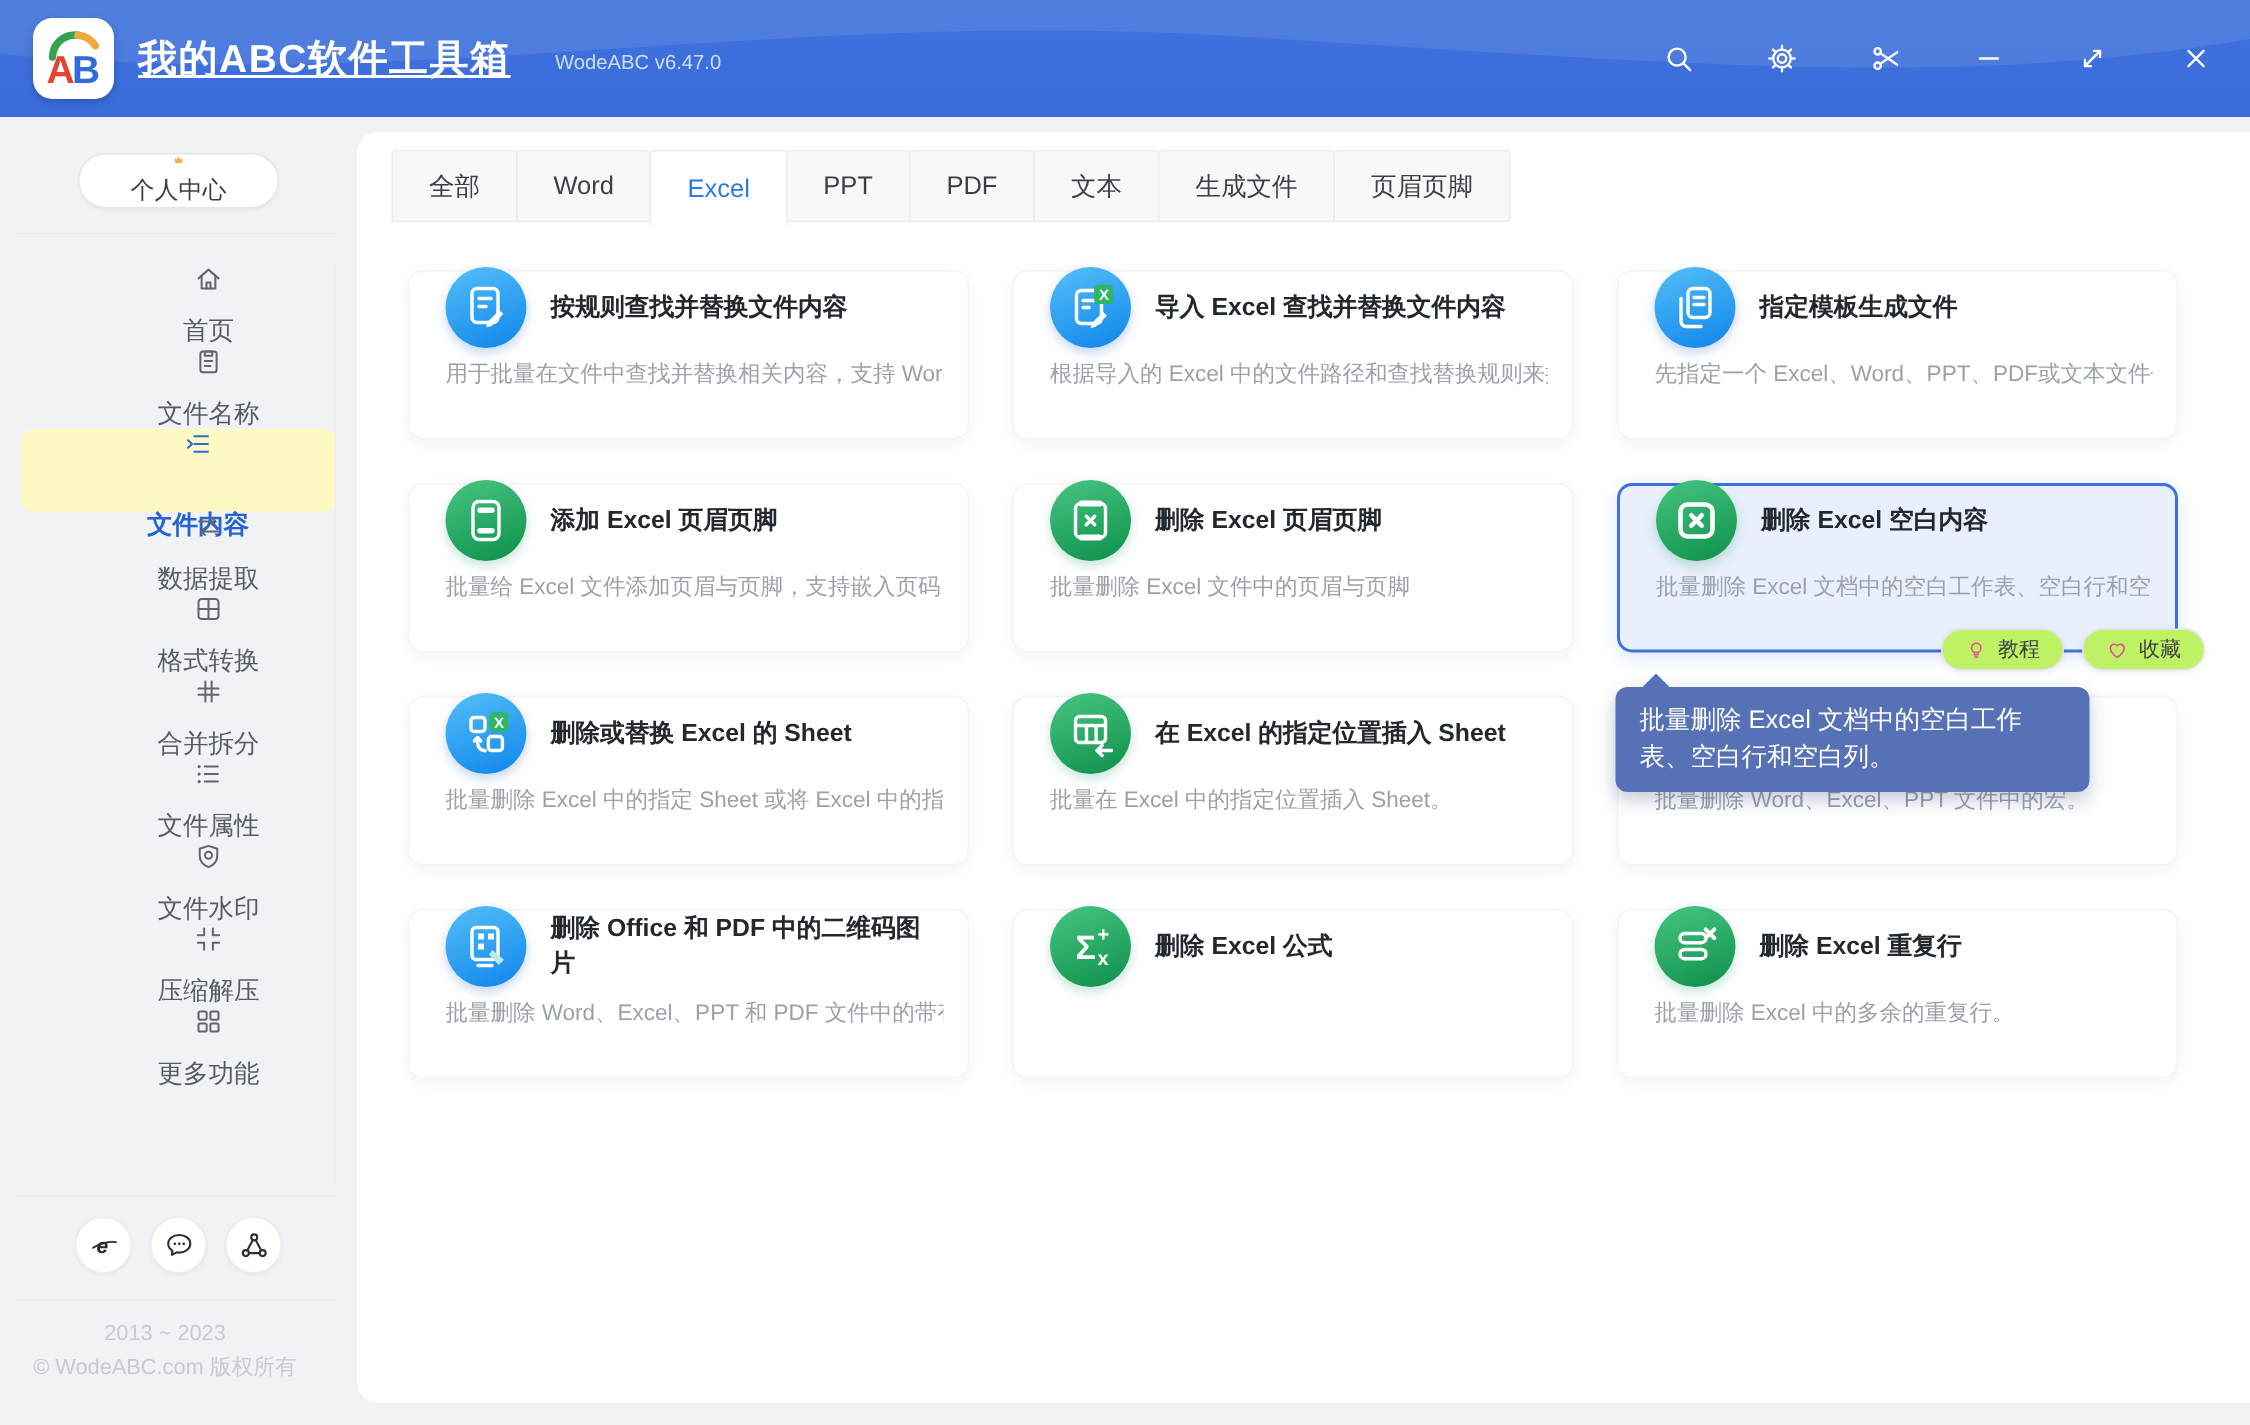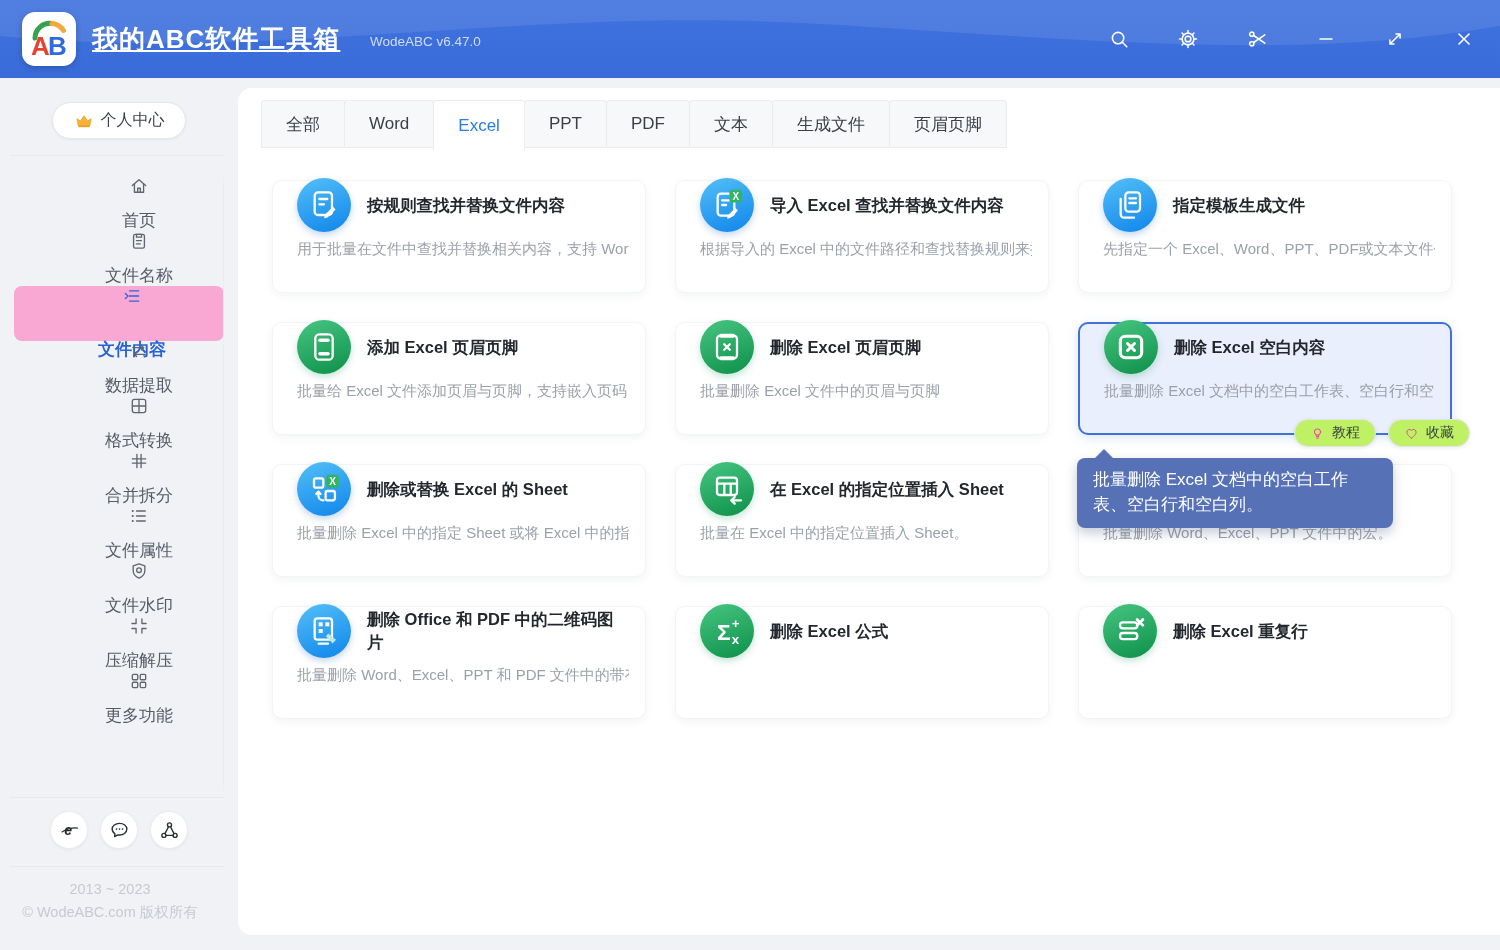--- a/index.html
+++ b/index.html
@@ -17,29 +17,29 @@
   .app-title { position:absolute; left:92px; top:22px; font-size:26px; font-weight:700; color:#fff; letter-spacing:1px;text-decoration:underline; }
   .app-version { position:absolute; left:370px; top:34px; font-size:13.5px; color:rgba(255,255,255,.75); }
   .titlebar-actions { position:absolute; right:25px; top:0; height:78px; display:flex; align-items:center; gap:47px; }
   .tb-btn { width:22px; height:22px; cursor:pointer; display:flex; align-items:center; justify-content:center; }
   .tb-btn svg { width:22px; height:22px; stroke:#fff; fill:none; stroke-width:1.7; stroke-linecap:round; stroke-linejoin:round; }
 
   
   .sidebar { position:absolute; left:0; top:78px; width:238px; bottom:0; }
   .profile-btn { position:absolute; left:52px; top:24px; width:134px; height:37px; background:#fff;
     border:1px solid #e4e6ea; border-radius:19px; display:flex; align-items:center; justify-content:center;
-    gap:7px; font-size:16px; color:#3a3f47; cursor:pointer; box-shadow:0 1px 3px rgba(0,0,0,.05); }
+    gap:7px; font-size:16px; color:#3a3f47; cursor:pointer; box-shadow:0 1px 3px rgba(0,0,0,.05);flex-direction:column; }
   .profile-btn svg { width:20px; height:20px; }
   .side-div { position:absolute; left:10px; width:214px; height:1px; background:#e7e9ec; }
   .menu { position:absolute; left:0; top:98px; width:238px; }
   .menu-track { position:absolute; left:223px; top:100px; width:1px; height:612px; background:#ecedf0; }
   .menu-item { height:55px; display:flex; align-items:center; gap:13px; padding-left:40px;
     font-size:17px; color:#565c66; cursor:pointer;flex-direction:column; }
   .menu-item svg { width:20px; height:20px; stroke:#61666e; fill:none; stroke-width:1.6; stroke-linecap:round; stroke-linejoin:round; flex:none; }
-  .menu-item.active { background:#f9a8d4; border-radius:8px; margin:0 14px; padding-left:26px; color:#2663d3; font-weight:700;gap:32px; }
+  .menu-item.active { background:#fef9c3; border-radius:8px; margin:0 14px; padding-left:26px; color:#2663d3; font-weight:700;gap:32px; }
   .menu-item.active svg { stroke:#2968d6; }
   .foot-icons { position:absolute; left:50px; top:733px; display:flex; gap:12px; }
   .circle-btn { width:38px; height:38px; border-radius:50%; background:#fff; border:1px solid #ebedf0;
     box-shadow:0 1px 3px rgba(0,0,0,.05); display:flex; align-items:center; justify-content:center; cursor:pointer; }
   .circle-btn svg { width:21px; height:21px; stroke:#2b2f36; fill:none; stroke-width:1.6; stroke-linecap:round; stroke-linejoin:round; }
   .copyright { position:absolute; left:0; top:800px; width:220px; text-align:center;
     font-size:14.5px; color:#c7cacf; line-height:23px; }
 
   
   .panel { position:absolute; left:238px; top:88px; right:0; bottom:15px; background:#fff;
@@ -430,17 +430,18 @@
           <div class="card-head">
             <div class="icon-circle green">
               <svg viewBox="0 0 24 24">
                 <rect x="4.5" y="5.5" width="13" height="4.6" rx="2.2"></rect>
                 <rect x="4.5" y="13.5" width="13" height="4.6" rx="2.2"></rect>
                 <path d="M17.3 3.4l4.4 4.4M21.7 3.4l-4.4 4.4" stroke-width="2"></path>
               </svg>
             </div>
             <div class="card-title">删除 Excel 重复行</div>
           </div>
+          <div class="card-desc">批量删除 Excel 中的多余的重复行。</div>
         </div>
       </div>
   </div>
 
 </div>
 
 </body></html>

